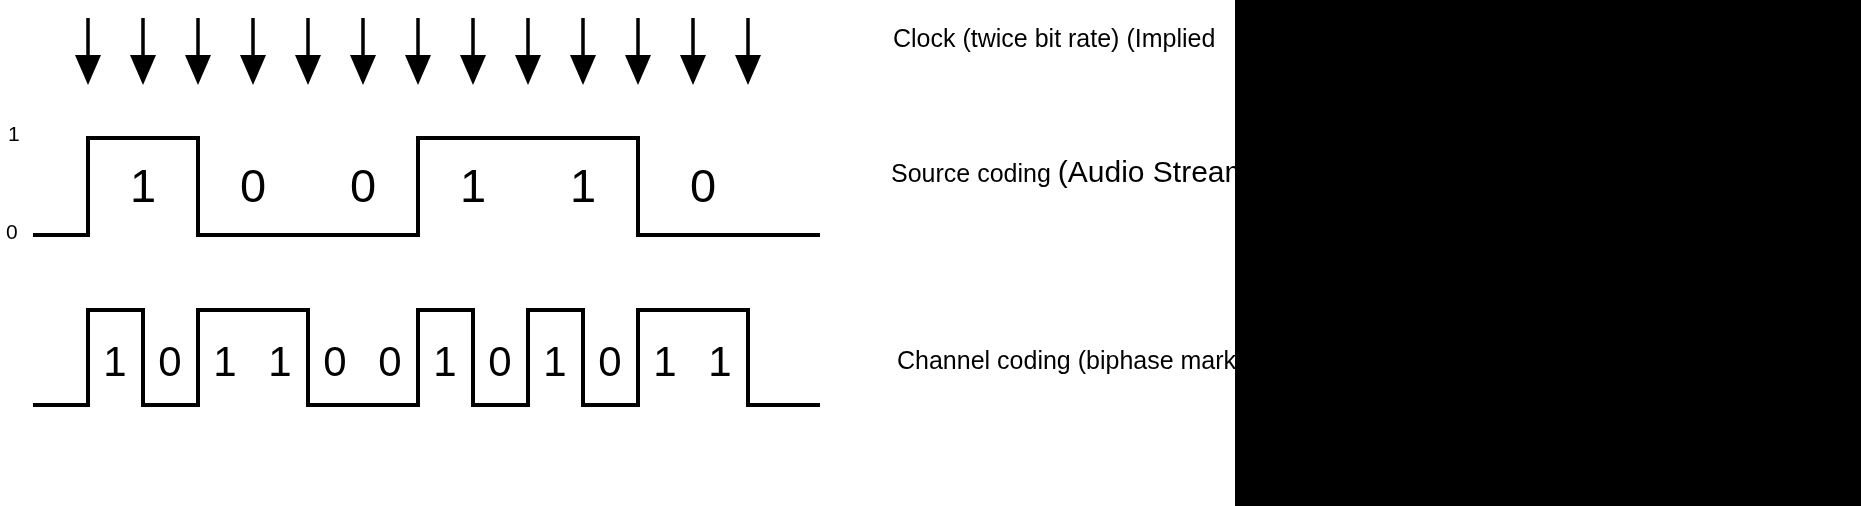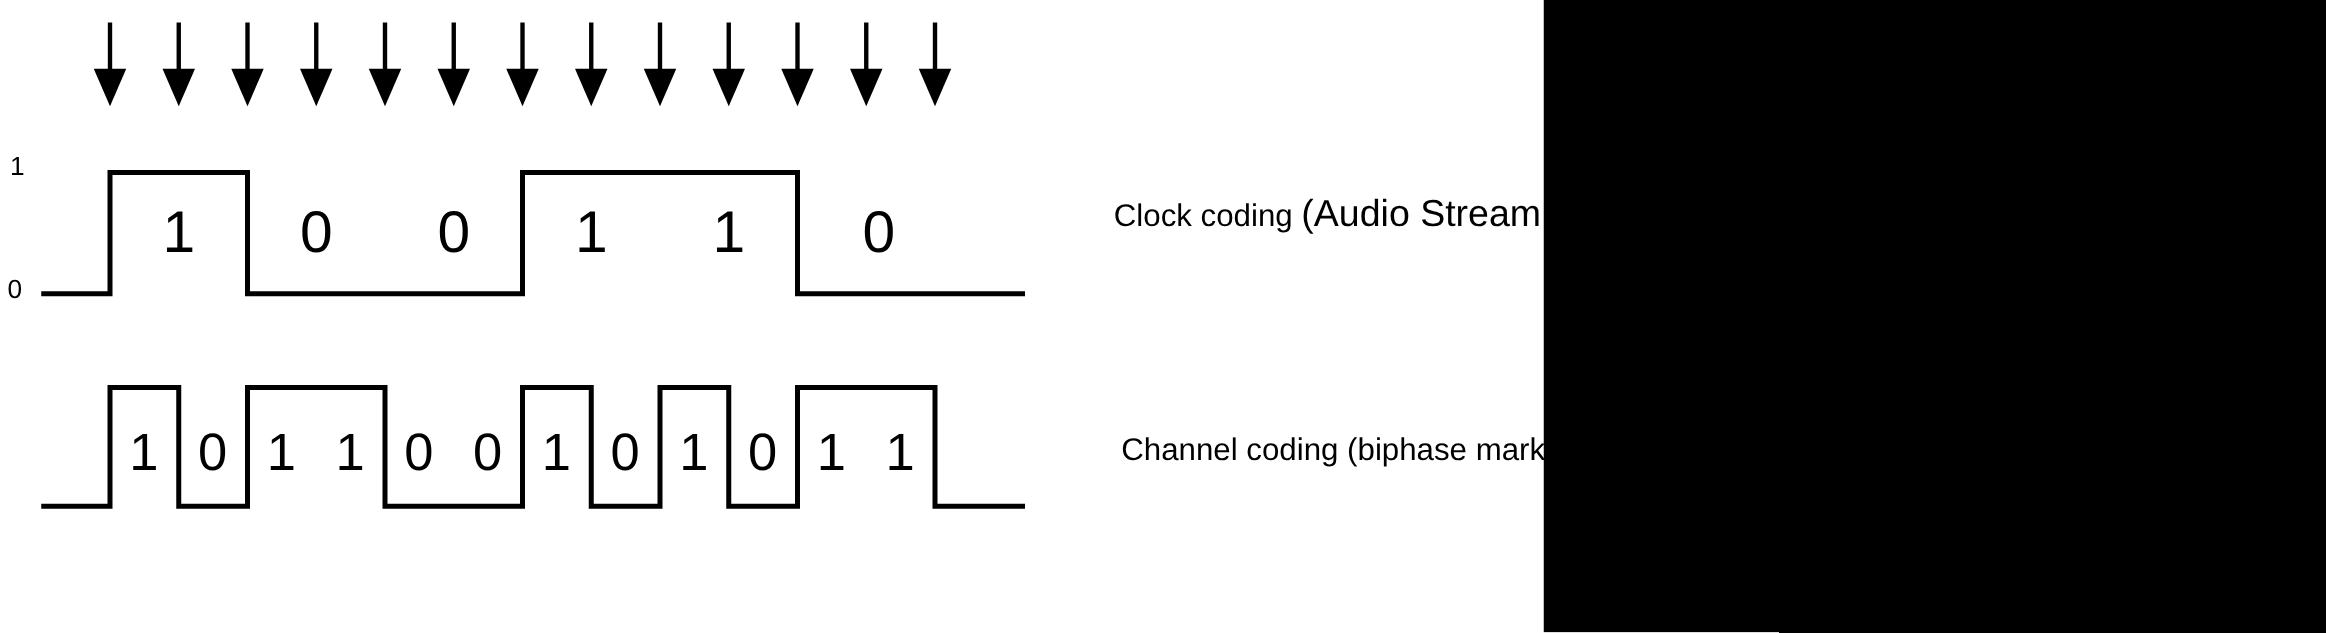--- a/index.html
+++ b/index.html
@@ -141,20 +141,21 @@
       <div class="wave-digit chan-digit" style="left: 335px; top: 362px;">0</div>
       <div class="wave-digit chan-digit" style="left: 390px; top: 362px;">0</div>
       <div class="wave-digit chan-digit" style="left: 445px; top: 362px;">1</div>
       <div class="wave-digit chan-digit" style="left: 500px; top: 362px;">0</div>
       <div class="wave-digit chan-digit" style="left: 555px; top: 362px;">1</div>
       <div class="wave-digit chan-digit" style="left: 610px; top: 362px;">0</div>
       <div class="wave-digit chan-digit" style="left: 665px; top: 362px;">1</div>
       <div class="wave-digit chan-digit" style="left: 720px; top: 362px;">1</div>
     </div>
 
+  <div class="annotation ann-clock">Clock (twice bit rate) (Implied</div>
 
-  <div class="annotation ann-source"><span>Clock coding </span><span class="ann-emph">(Audio Stream</span></div>
+  <div class="annotation ann-source"><span>Source coding </span><span class="ann-emph">(Audio Stream</span></div>
 
   <div class="annotation ann-channel">Channel coding (biphase mark)</div>
 
   <div id="occluder"></div>
 
 </div>
 
 </body></html>

